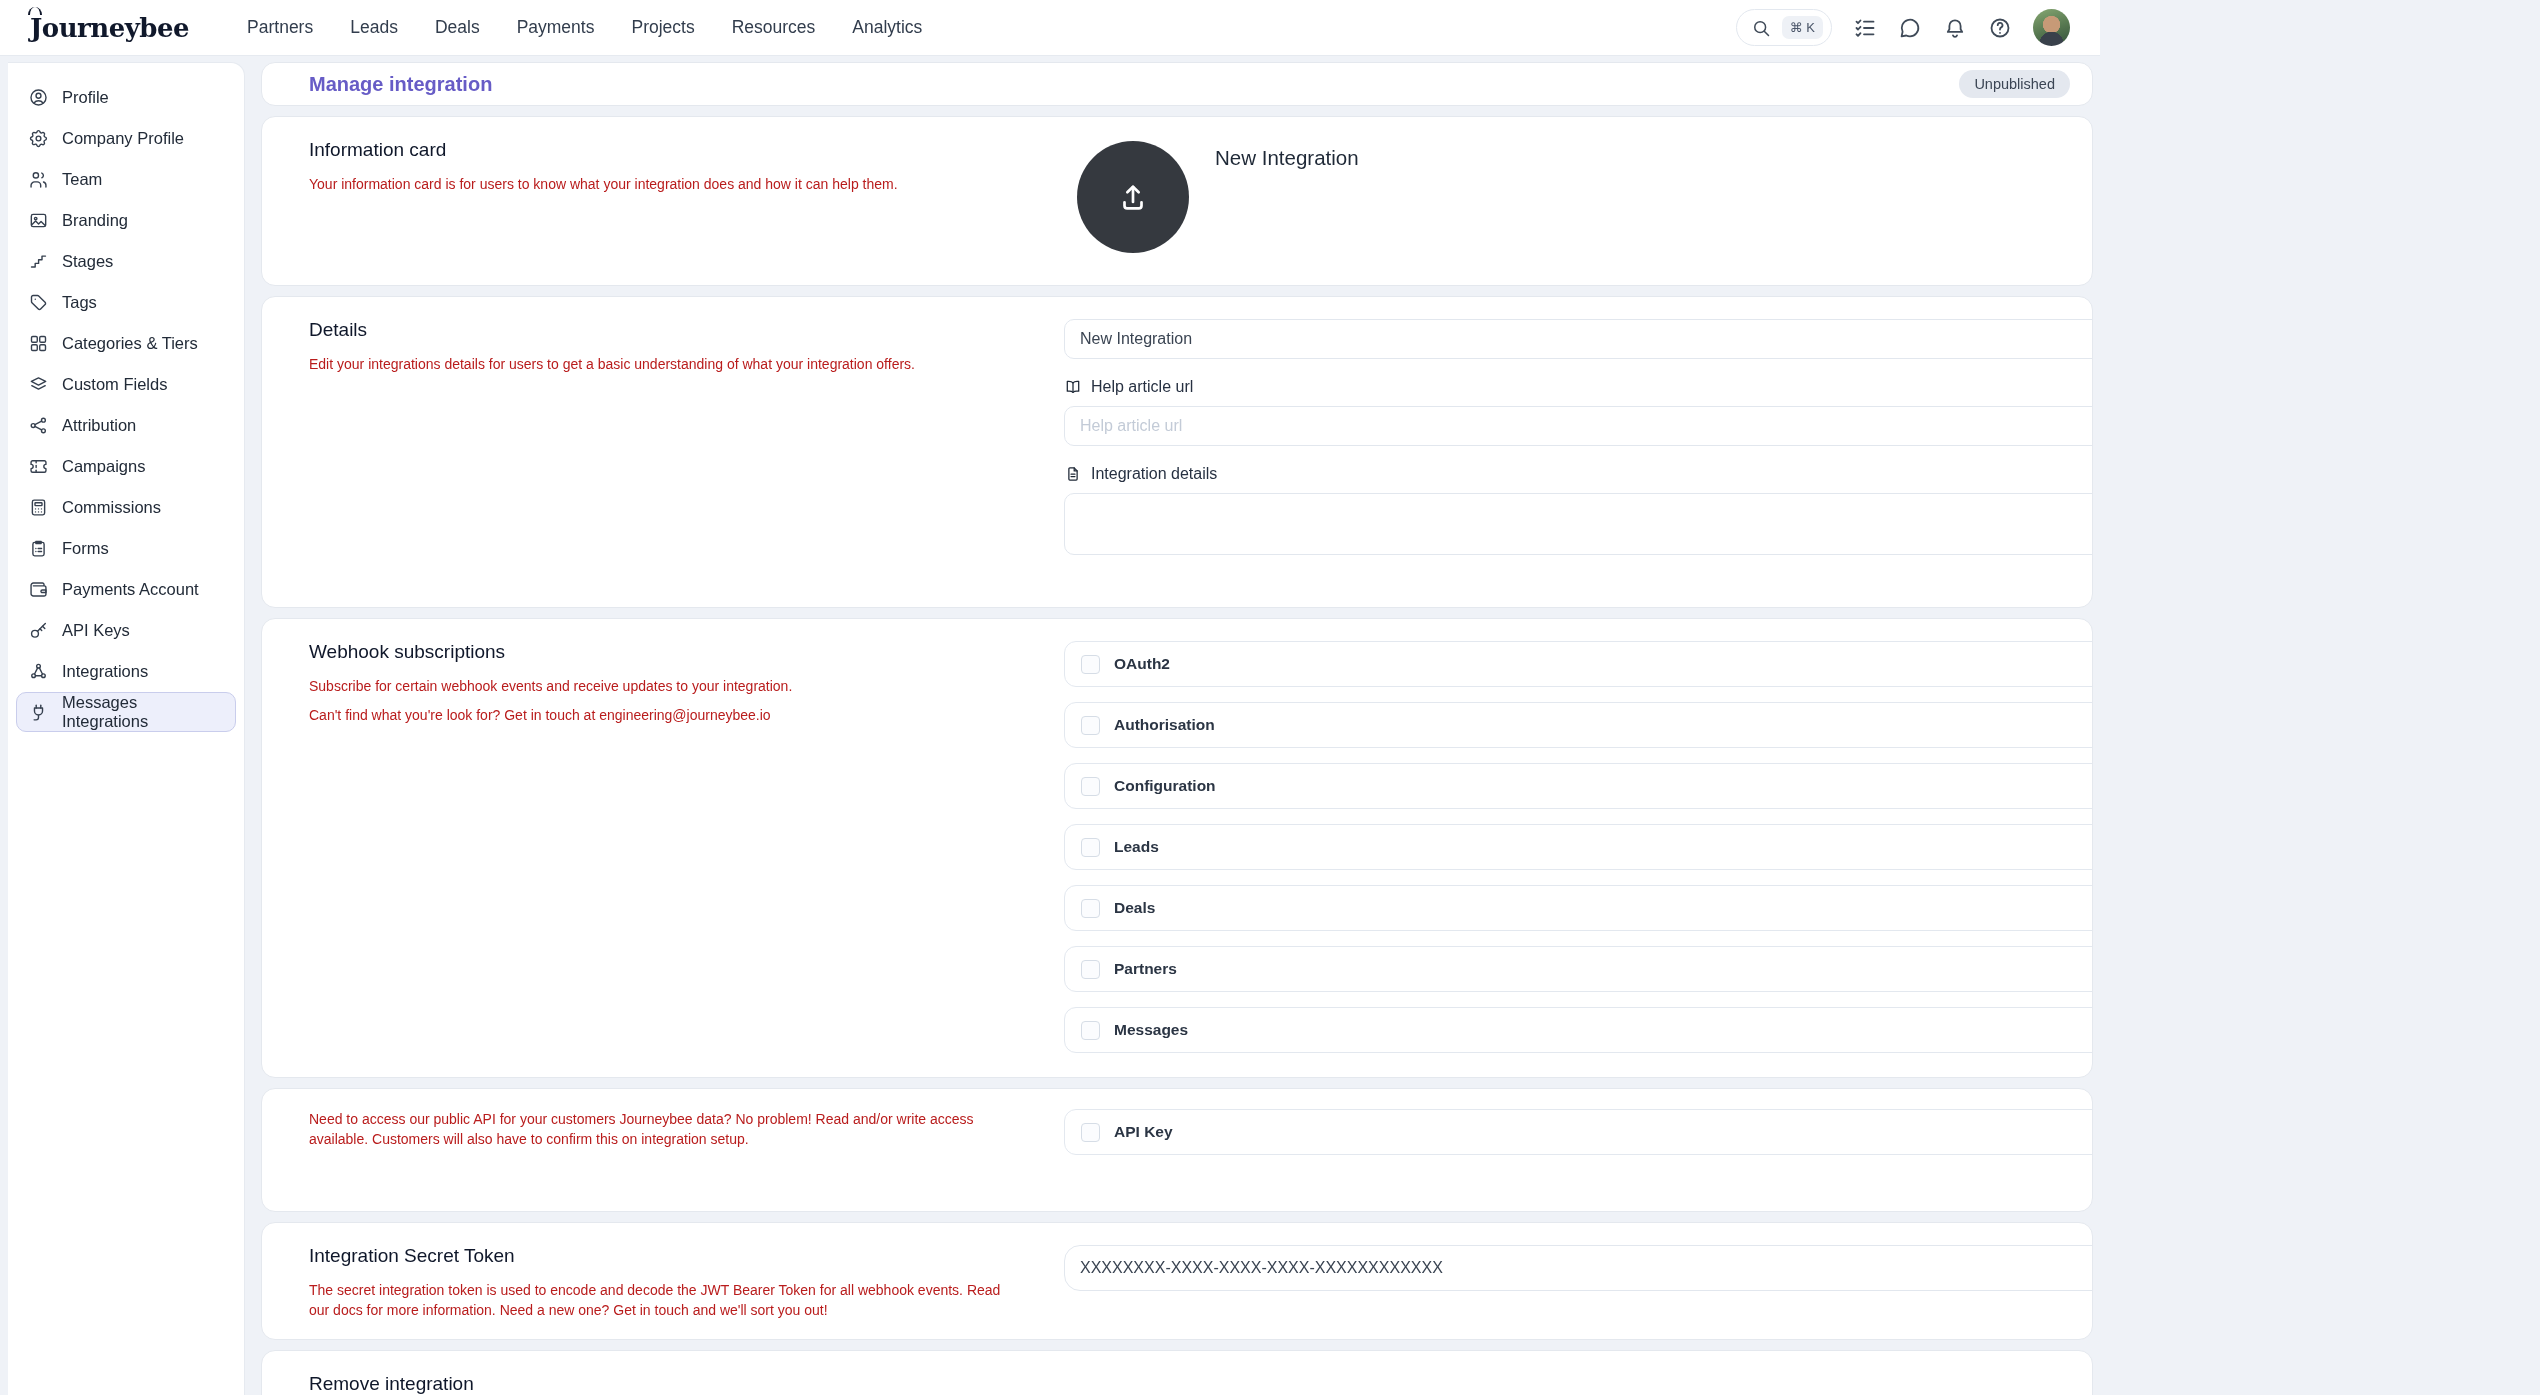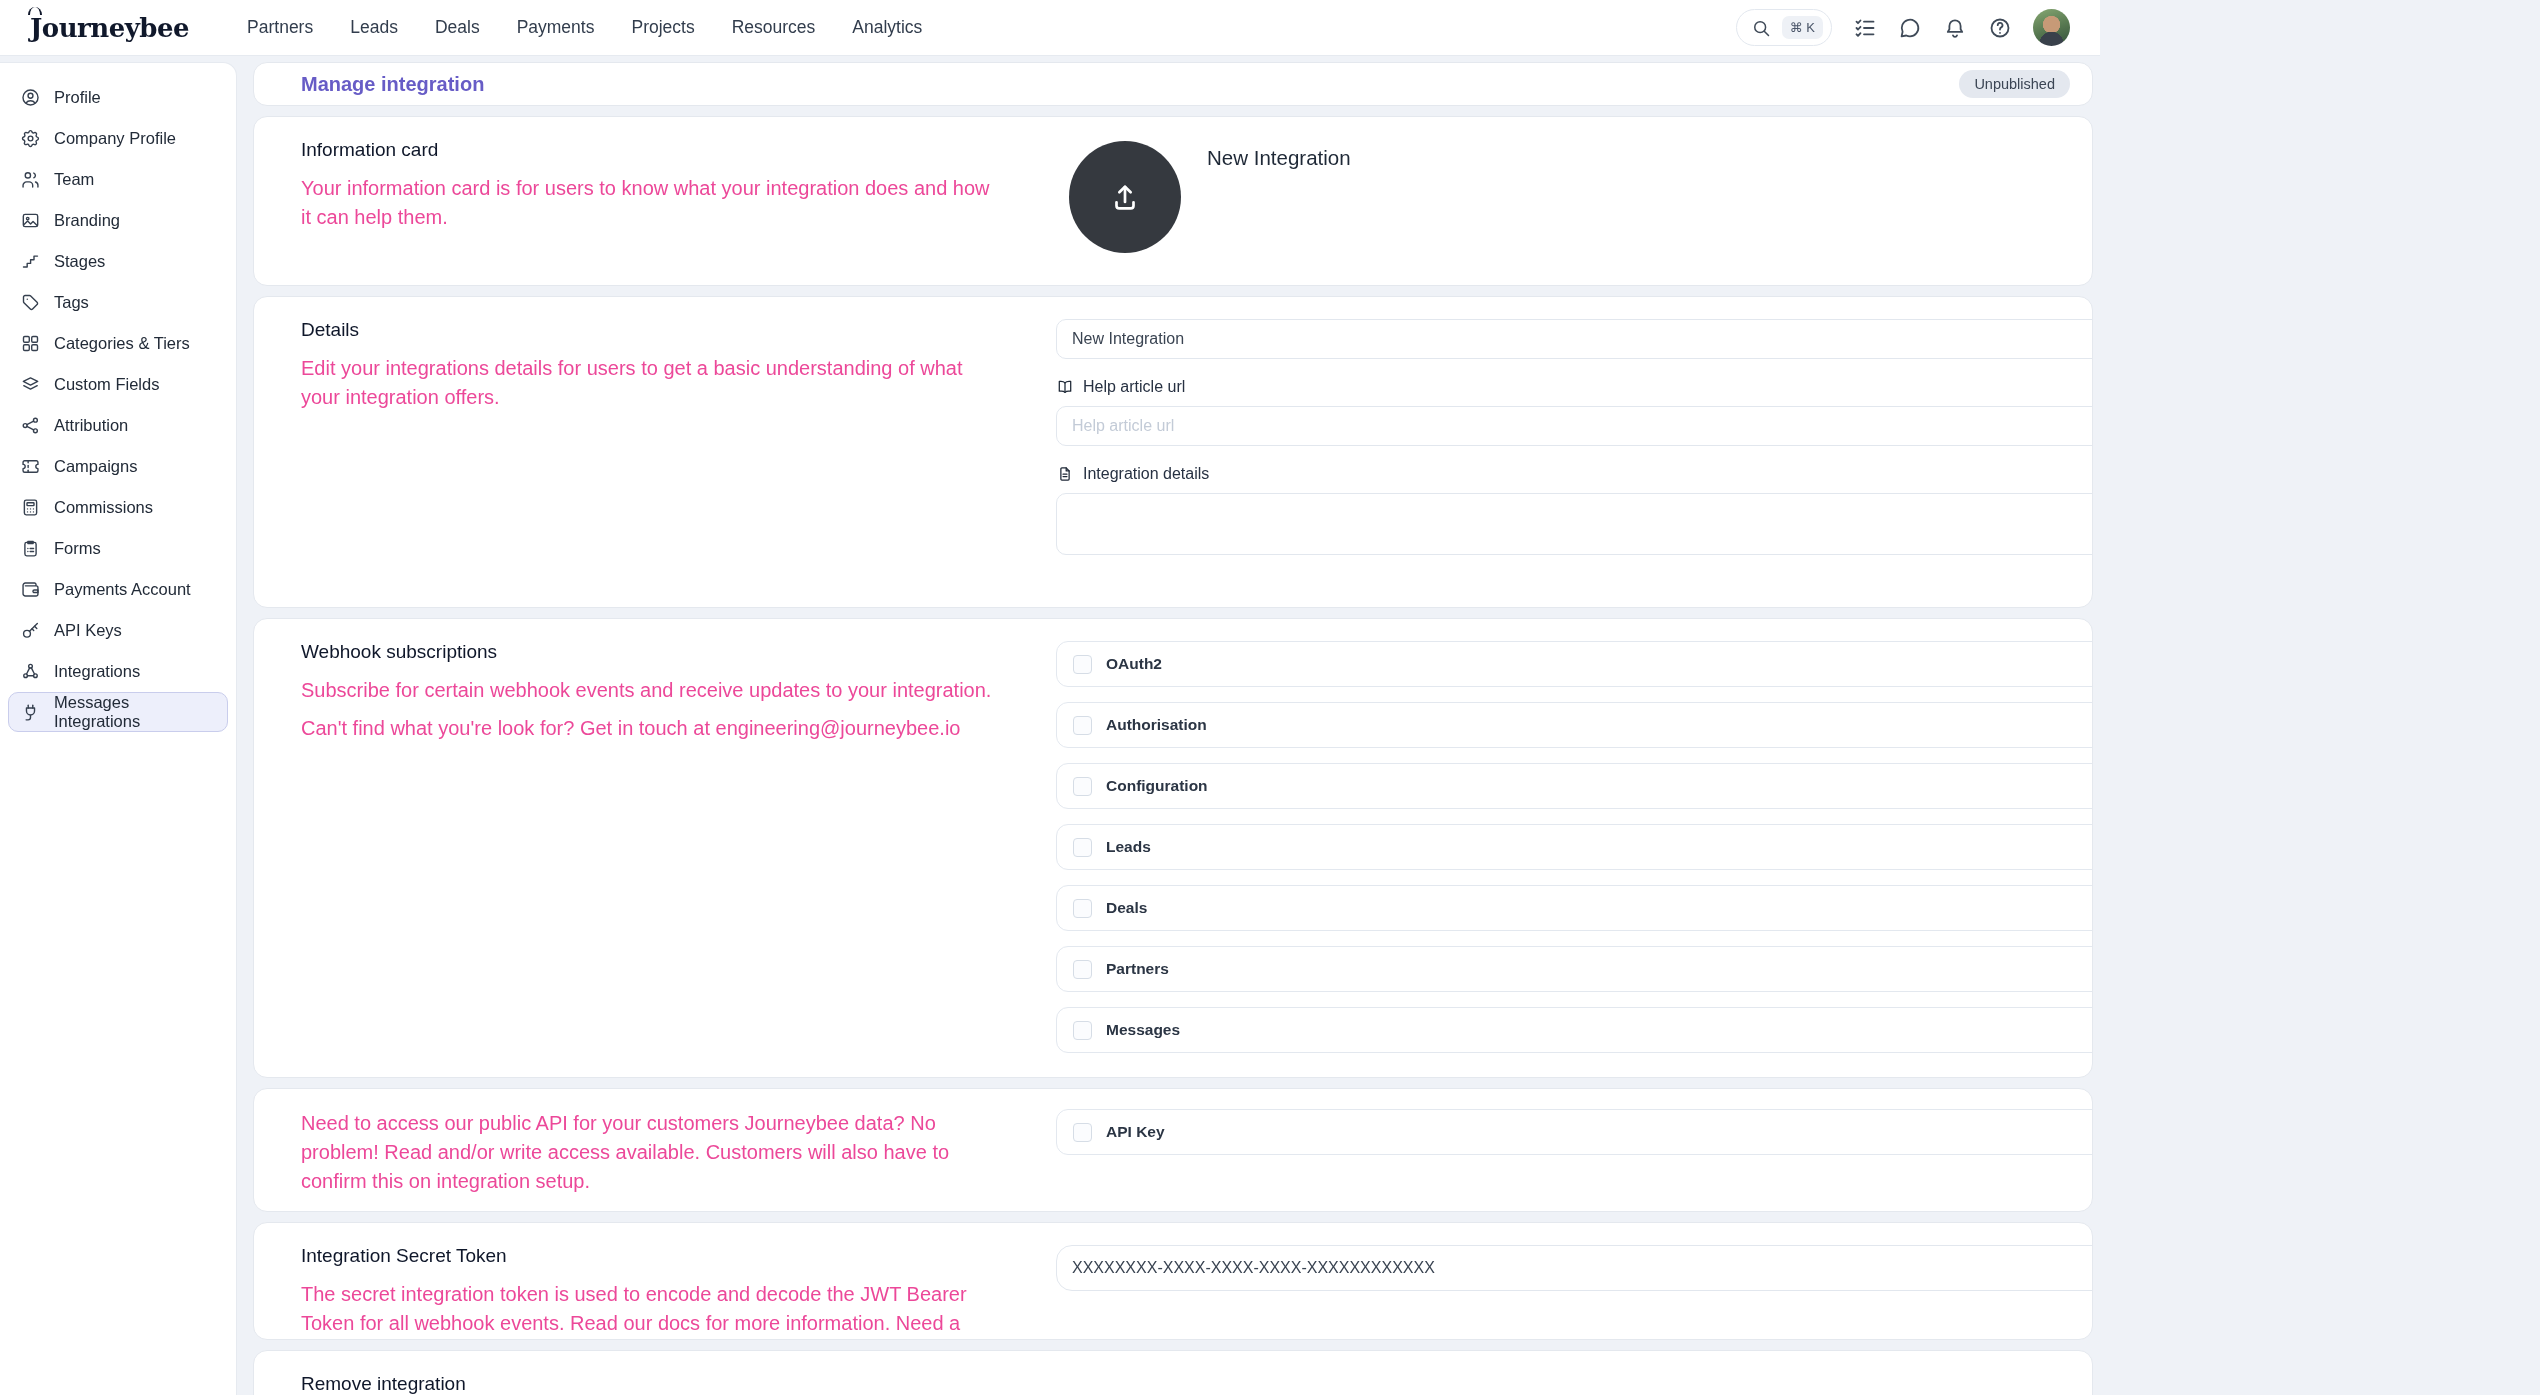--- a/index.html
+++ b/index.html
@@ -51,21 +51,21 @@
   .avatar {
     width: 37px; height: 37px; border-radius: 50%;
     background:
       radial-gradient(circle at 50% 94%, #39414b 0 30%, rgba(0,0,0,0) 31%),
       radial-gradient(circle at 50% 42%, #c79a77 0 30%, rgba(0,0,0,0) 31%),
       linear-gradient(160deg, #87a873 0%, #55764f 55%, #33503c 100%);
     cursor: pointer;
   }
 
   
-  .layout { flex: 1; display: flex; padding-top: 6px; overflow: hidden; }
+  .layout { flex: 1; display: flex; padding-top: 6px; overflow: hidden; padding-left: 8px; }
   .sidebar {
     width: 237px; flex: 0 0 237px;
     background: #ffffff;
     border-top: 1px solid #e6eaf0;
     border-right: 1px solid #e6eaf0;
     border-top-right-radius: 14px;
     padding: 14px 8px;
   }
   .side-item {
     height: 40px; display: flex; align-items: center; gap: 13px;
@@ -87,21 +87,21 @@
   .page-title { color: #675cc6; font-size: 20px; font-weight: 700; }
   .badge {
     background: #e4e8ef; color: #3b4554; border-radius: 999px;
     font-size: 14.5px; padding: 6px 15px;
   }
 
   
   .sec { display: flex; padding: 22px 24px 22px 47px; }
   .sec-left { width: 755px; flex: 0 0 755px; padding-right: 60px; }
   .sec-title { color: #0f172a; font-size: 19px; font-weight: 500; margin-bottom: 13px; }
-  .sec-desc { font-size: 20px; line-height: 1.45; color: #ec4899; }
+  .sec-desc { font-size: 14px; line-height: 1.45; color: #b91c1c; }
   .sec-desc + .sec-desc { margin-top: 9px; }
   .sec-right { width: 1320px; flex: 0 0 1320px; }
 
   
   .info-card { height: 170px; }
   .info-right { display: flex; align-items: flex-start; gap: 26px; padding-left: 13px; }
   .upload-circle {
     width: 112px; height: 112px; border-radius: 50%;
     background: #35393f; color: #fff;
     display: flex; align-items: center; justify-content: center;

